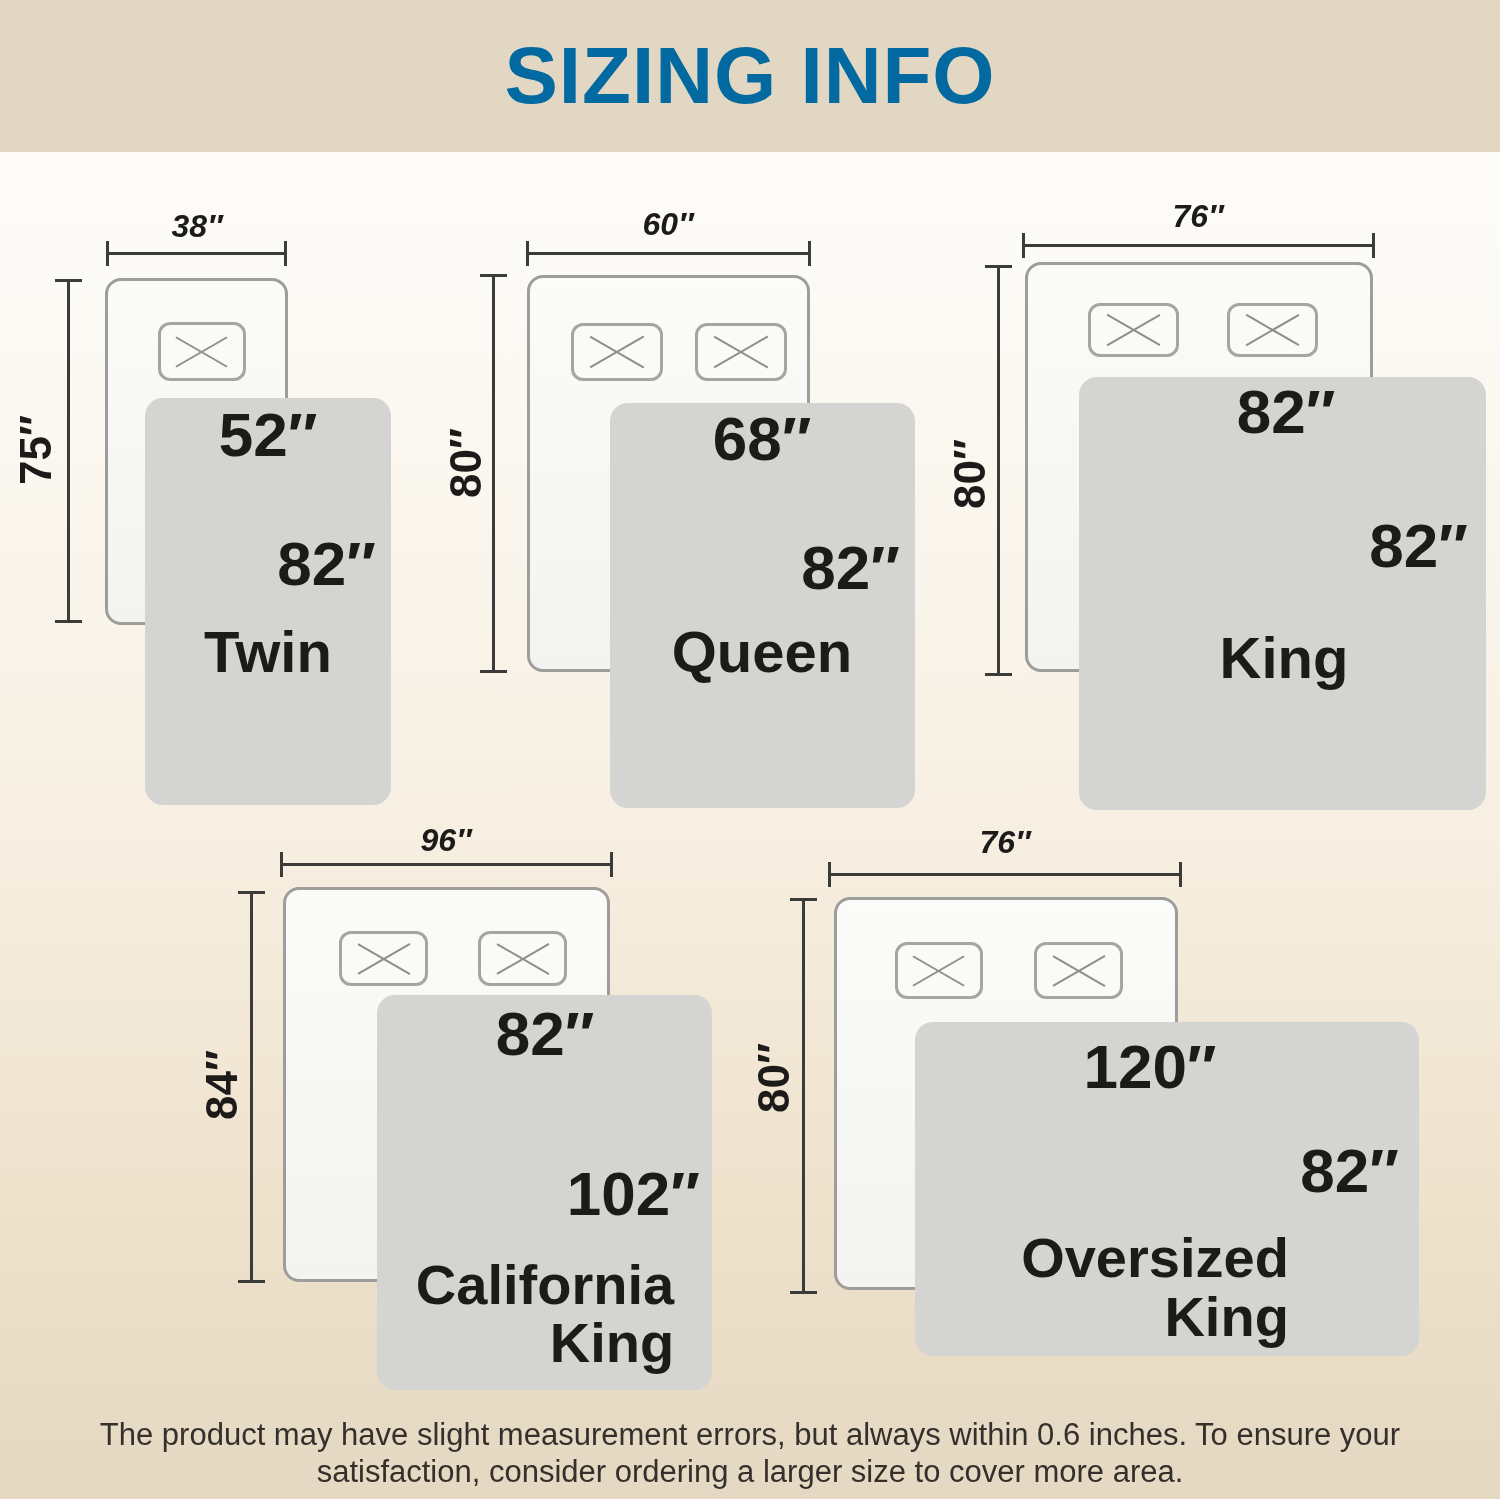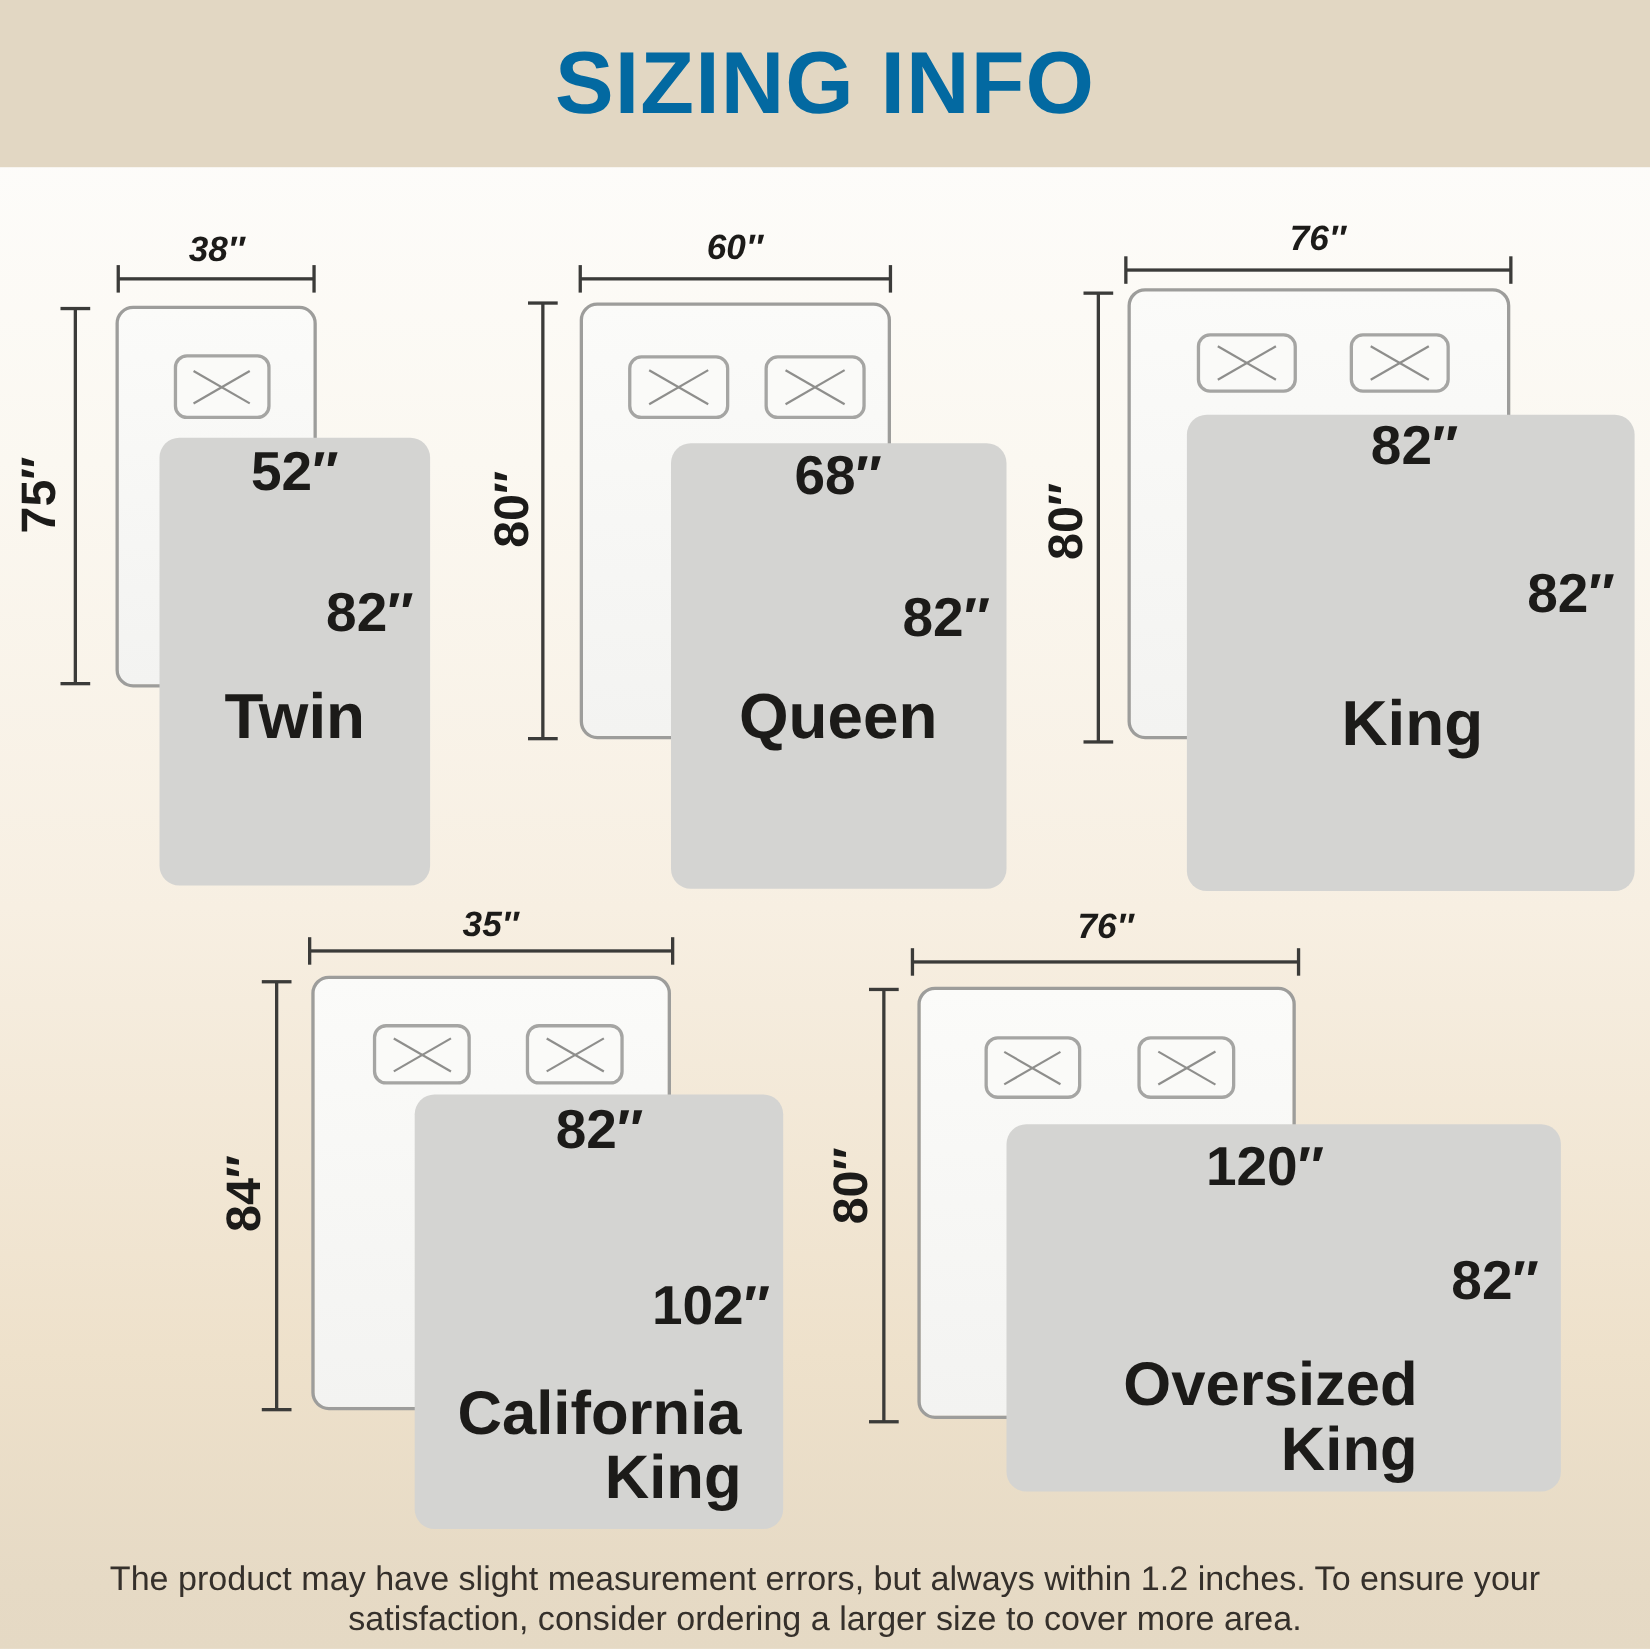--- a/index.html
+++ b/index.html
@@ -21,21 +21,21 @@
 
   .dim-v{position:absolute;width:3px;background:#3b3b39;}
   .dim-v::before,.dim-v::after{content:"";position:absolute;left:-12px;width:27px;height:3px;background:#3b3b39;}
   .dim-v::before{top:-1px}
   .dim-v::after{bottom:-1px}
 
   .lbl{position:absolute;font-weight:bold;color:#1c1b19;white-space:nowrap;}
   .dimlbl{font-size:32px;font-style:italic;}
   .ctr{transform:translateX(-50%);}
   .vlbl{font-size:44px;transform:translate(-50%,-50%) rotate(-90deg);}
-  .blk{font-size:50px;}
+  .blk{font-size:62px;}
   .name{font-size:58px;text-align:center;line-height:60px;}
   .name2{font-size:56px;text-align:right;line-height:58px;}
 
   .bed{position:absolute;border:3px solid #9d9d9b;border-radius:16px;
        background:linear-gradient(180deg,#fbfbf9 0%,#f3f3f1 100%);box-sizing:border-box;}
   .pillow{position:absolute;border:3px solid #a5a5a3;border-radius:12px;background:#fafaf8;box-sizing:border-box;}
   .xline{position:absolute;left:14%;top:calc(50% - 1px);width:72%;height:2px;background:#8e8e8c;}
   .xa{transform:rotate(30deg);}
   .xb{transform:rotate(-30deg);}
 
@@ -107,21 +107,21 @@
     </div>
   </div>
   <div class="blanket" style="left:1079px;top:377px;width:407px;height:433px;"></div>
   <div class="lbl blk ctr" style="left:1286px;top:376px;">82″</div>
   <div class="lbl blk" style="right:32px;top:510px;">82″</div>
   <div class="lbl name ctr" style="left:1284px;top:628px;">King</div>
 </div>
 
 <div>
   <div class="dim-h" style="left:281px;top:863px;width:331px;"></div>
-  <div class="lbl dimlbl ctr" style="left:446px;top:822px;">35″</div>
+  <div class="lbl dimlbl ctr" style="left:446px;top:822px;">96″</div>
   <div class="dim-v" style="left:250px;top:892px;height:390px;"></div>
   <div class="lbl vlbl" style="left:222px;top:1085px;">84″</div>
   <div class="bed" style="left:283px;top:887px;width:327px;height:395px;">
     <div class="pillow" style="left:53px;top:41px;width:89px;height:55px;">
       <div class="xline xa"></div>
       <div class="xline xb"></div>
     </div>
     <div class="pillow" style="left:192px;top:41px;width:89px;height:55px;">
       <div class="xline xa"></div>
       <div class="xline xb"></div>
@@ -154,15 +154,15 @@
   <div class="blanket" style="left:915px;top:1022px;width:504px;height:334px;"></div>
   <div class="lbl blk ctr" style="left:1150px;top:1031px;">120″</div>
   <div class="lbl blk" style="right:101px;top:1135px;">82″</div>
   <div class="lbl name2 ctr" style="left:1155px;top:1228px;line-height:59px;">
     <div>Oversized</div>
     <div>King</div>
   </div>
 </div>
 
 <div class="disclaimer">
-  <div>The product may have slight measurement errors, but always within 1.2 inches. To ensure your</div>
+  <div>The product may have slight measurement errors, but always within 0.6 inches. To ensure your</div>
   <div>satisfaction, consider ordering a larger size to cover more area.</div>
 </div>
 
 </body></html>

